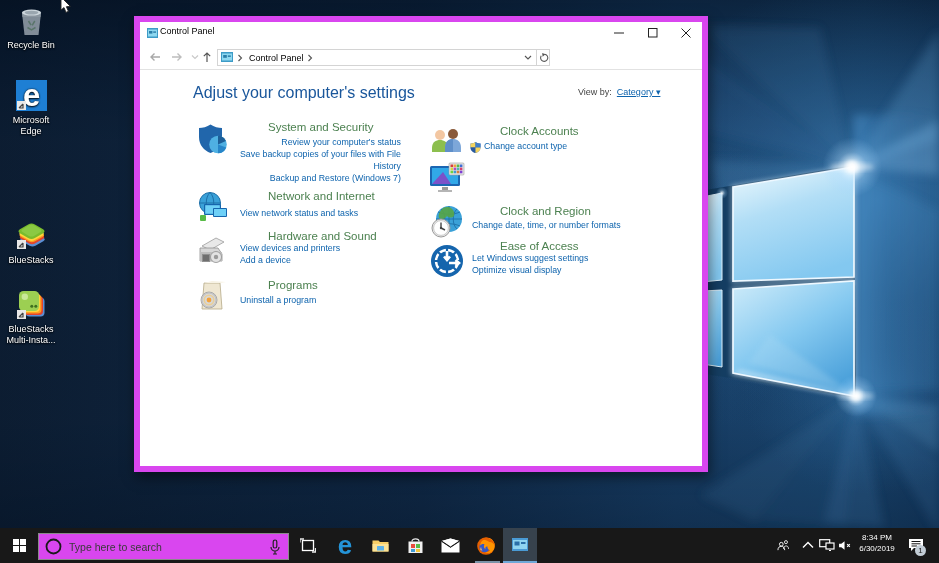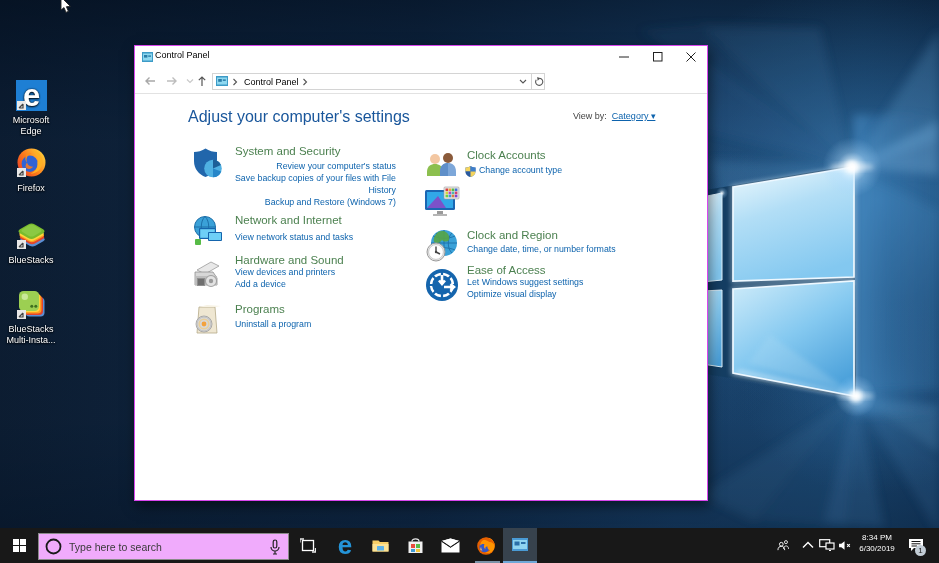--- a/index.html
+++ b/index.html
@@ -5,36 +5,36 @@
   html,body{margin:0;padding:0;}
   body{width:939px;height:563px;overflow:hidden;font-family:"Liberation Sans",sans-serif;background:#0d2036;}
   .stage{position:absolute;left:0;top:0;width:939px;height:563px;overflow:hidden;}
   .abs{position:absolute;}
   
   #wall{position:absolute;left:0;top:0;width:939px;height:563px;}
   
   .dicon{position:absolute;width:62px;text-align:center;color:#fff;font-size:9px;line-height:10.5px;text-shadow:0 1px 2px rgba(0,0,0,.9), 0 0 2px rgba(0,0,0,.8);}
   .dicon svg{display:block;margin:0 auto;}
   
-  #win{position:absolute;left:134px;top:45px;width:574px;height:456px;background:#fff;border:1px solid #d946ef;box-sizing:border-box;box-shadow:2px 5px 12px rgba(0,0,0,.5);}
+  #win{position:absolute;left:134px;top:16px;width:574px;height:456px;background:#fff;border:6px solid #d946ef;box-sizing:border-box;box-shadow:2px 5px 12px rgba(0,0,0,.5);}
   #titlebar{position:absolute;left:0;top:0;width:100%;height:22px;background:#fff;}
   #titlebar .ttl{position:absolute;left:20px;top:4px;font-size:9px;color:#000;}
   .capbtn{position:absolute;top:0;width:33px;height:22px;color:#333;}
   #navbar{position:absolute;left:0;top:22px;width:100%;height:26px;background:#fff;border-bottom:1px solid #e2e2e2;box-sizing:border-box;}
   #addr{position:absolute;left:77px;top:5px;width:320px;height:17px;border:1px solid #d4d4d4;box-sizing:border-box;background:#fff;}
   #refreshbox{position:absolute;left:397px;top:5px;width:13px;height:17px;border:1px solid #d4d4d4;border-left:none;box-sizing:border-box;background:#fff;}
   #searchbox{position:absolute;left:418px;top:5px;width:143px;height:17px;border:1px solid #d4d4d4;box-sizing:border-box;background:#fff;}
   #content{position:absolute;left:0;top:48px;width:100%;height:384px;background:#fff;}
   .h1blue{position:absolute;left:53px;top:14px;font-size:16px;color:#19569b;}
   .viewby{position:absolute;left:438px;top:17px;font-size:9px;color:#444;}
-  .cathead{font-size:11.5px;line-height:15px;color:#4c8150;display:block;text-decoration:none;}
+  .cathead{font-size:11.5px;line-height:15px;color:#4c8150;display:block;text-decoration:none;margin-left:28px;}
   .catlink{font-size:8.8px;color:#0d63ad;display:block;text-decoration:none;line-height:12px;}
   
   #taskbar{position:absolute;left:0;top:528px;width:939px;height:35px;background:#181818;}
-  #tsearch{position:absolute;left:38px;top:5px;width:251px;height:27px;background:#f0abfc;border:1px solid #8a8a8a;box-sizing:border-box;}
+  #tsearch{position:absolute;left:38px;top:5px;width:251px;height:27px;background:#d946ef;border:1px solid #8a8a8a;box-sizing:border-box;}
   #tsearch .ph{position:absolute;left:30px;top:7px;font-size:10.5px;color:#3a3a3a;}
   .tbicon{position:absolute;top:0;height:35px;width:30px;display:flex;align-items:center;justify-content:center;}
   #clock{position:absolute;left:852px;top:4px;width:50px;text-align:center;color:#fff;font-size:8px;line-height:11px;}
 </style>
 </head>
 <body>
 <div class="stage">
   <svg id="wall" viewBox="0 0 939 563" preserveAspectRatio="none">
     <defs>
       <linearGradient id="bg1" x1="0" y1="0" x2="1" y2="0">
@@ -125,47 +125,38 @@
     <circle cx="852" cy="167" r="30" fill="url(#corner)"></circle>
     <circle cx="852" cy="167" r="5" fill="#ffffff" opacity="0.95" filter="url(#soft2)"></circle>
     <ellipse cx="852" cy="167" rx="22" ry="3.5" fill="#ffffff" opacity="0.5" filter="url(#soft2)"></ellipse>
     <circle cx="856" cy="396" r="21" fill="url(#corner)"></circle>
     <circle cx="856" cy="396" r="4" fill="#ffffff" opacity="0.9" filter="url(#soft2)"></circle>
     <ellipse cx="856" cy="396" rx="18" ry="3" fill="#ffffff" opacity="0.45" filter="url(#soft2)"></ellipse>
     <circle cx="722" cy="193" r="6" fill="url(#corner)" opacity="0.8"></circle>
     <circle cx="702" cy="282" r="5" fill="url(#corner)" opacity="0.6"></circle>
   </svg>
 
+  <div class="dicon" style="left:0px;top:5px;">
+    <svg width="33" height="33" viewBox="0 0 33 33">
+      <path d="M7 8 L26 8 L23.5 30 L9.5 30 Z" fill="#a9b4bd" opacity="0.75"></path>
+      <path d="M7 8 L26 8 L25.6 12 L7.4 12 Z" fill="#8d98a2" opacity="0.8"></path>
+      <ellipse cx="16.5" cy="7.6" rx="9.6" ry="3" fill="#cdd6dc"></ellipse>
+      <ellipse cx="16.5" cy="7.6" rx="6.8" ry="1.9" fill="#9aa6af"></ellipse>
+      <path d="M13.5 16 l2.5 4.2 M19.8 16 l-2.6 4.4 M12.5 22.5 l4 2.3 l4-2.3" stroke="#59756a" stroke-width="1.5" fill="none"></path>
+    </svg>
+    <div style="margin-top:2px;">Recycle Bin</div>
+  </div>
   <div class="dicon" style="left:0px;top:79px;">
     <svg width="33" height="33" viewBox="0 0 33 33">
       <rect x="1" y="1" width="31" height="31" fill="#1e7fd4"></rect>
       <text x="16.5" y="26.5" text-anchor="middle" font-family="Liberation Sans" font-weight="bold" font-size="31" fill="#fff">e</text>
       <rect x="2" y="22" width="9" height="9" fill="#e8e8e8"></rect>
       <path d="M4 29 l4 0 0-4 M4 29 l4-4" stroke="#444" stroke-width="1.2" fill="none"></path>
     </svg>
     <div style="margin-top:3px;">Microsoft<br>Edge</div>
-  </div>
-  <div class="dicon" style="left:0px;top:146px;">
-    <svg width="33" height="33" viewBox="0 0 33 33">
-      <defs>
-        <linearGradient id="ffg" x1="0" y1="0.85" x2="1" y2="0.15">
-          <stop offset="0" stop-color="#e33b2a"></stop>
-            <stop offset="0.45" stop-color="#ff7a19"></stop>
-            <stop offset="1" stop-color="#ffd53d"></stop>
-        </linearGradient>
-      </defs>
-      <circle cx="16.5" cy="16.5" r="14" fill="url(#ffg)"></circle>
-      <circle cx="14.8" cy="17.8" r="8.2" fill="#2f63d6"></circle>
-      <path d="M16.5 4 C23.5 4.5 28 10 27.5 16.5 C27 23 22 27.5 15.5 27.8 C20.5 25.5 23 21.5 22.3 16.8 C24 11.5 21.5 6.5 16.5 4 Z" fill="#ffb124" opacity="0.95"></path>
-      <path d="M16.8 7.5 C12.5 8.5 10.5 12.5 12 16.5 C9.8 13.8 9.8 10 12.3 7.4 C13.7 6.1 15.5 6.8 16.8 7.5 Z" fill="#ff8c1a"></path>
-      <path d="M12 16.5 C12.8 19.3 15.2 21 18.2 20.6 C16.8 23.2 13.4 23.8 11.2 22 C10 20.4 10.8 18 12 16.5 Z" fill="#ff7a19" opacity="0.85"></path>
-      <rect x="2" y="22" width="9" height="9" fill="#e8e8e8"></rect>
-      <path d="M4 29 l4 0 0-4 M4 29 l4-4" stroke="#444" stroke-width="1.2" fill="none"></path>
-    </svg>
-    <div style="margin-top:4px;">Firefox</div>
   </div>
   <div class="dicon" style="left:0px;top:218px;">
     <svg width="33" height="33" viewBox="0 0 33 33">
       <rect x="-9.5" y="-9.5" width="19" height="19" rx="4" transform="translate(17.5,21.5) scale(1.02,0.58) rotate(45)" fill="#5b8fd4"></rect>
       <rect x="-9.5" y="-9.5" width="19" height="19" rx="4" transform="translate(17,19.3) scale(1.02,0.58) rotate(45)" fill="#e2452d"></rect>
       <rect x="-9.5" y="-9.5" width="19" height="19" rx="4" transform="translate(16.8,17.4) scale(1.02,0.58) rotate(45)" fill="#ff9d1f"></rect>
       <rect x="-9.5" y="-9.5" width="19" height="19" rx="4" transform="translate(16.6,15.7) scale(1.04,0.6) rotate(45)" fill="#ffd53d"></rect>
       <rect x="-10" y="-10" width="20" height="20" rx="4.5" transform="translate(16.5,13.2) scale(1.06,0.62) rotate(45)" fill="#79bb2d"></rect>
       <rect x="-8" y="-8" width="16" height="16" rx="4" transform="translate(16.5,12.6) scale(1.02,0.6) rotate(45)" fill="#8bc943"></rect>
       <rect x="2" y="22" width="9" height="9" fill="#e8e8e8"></rect>

